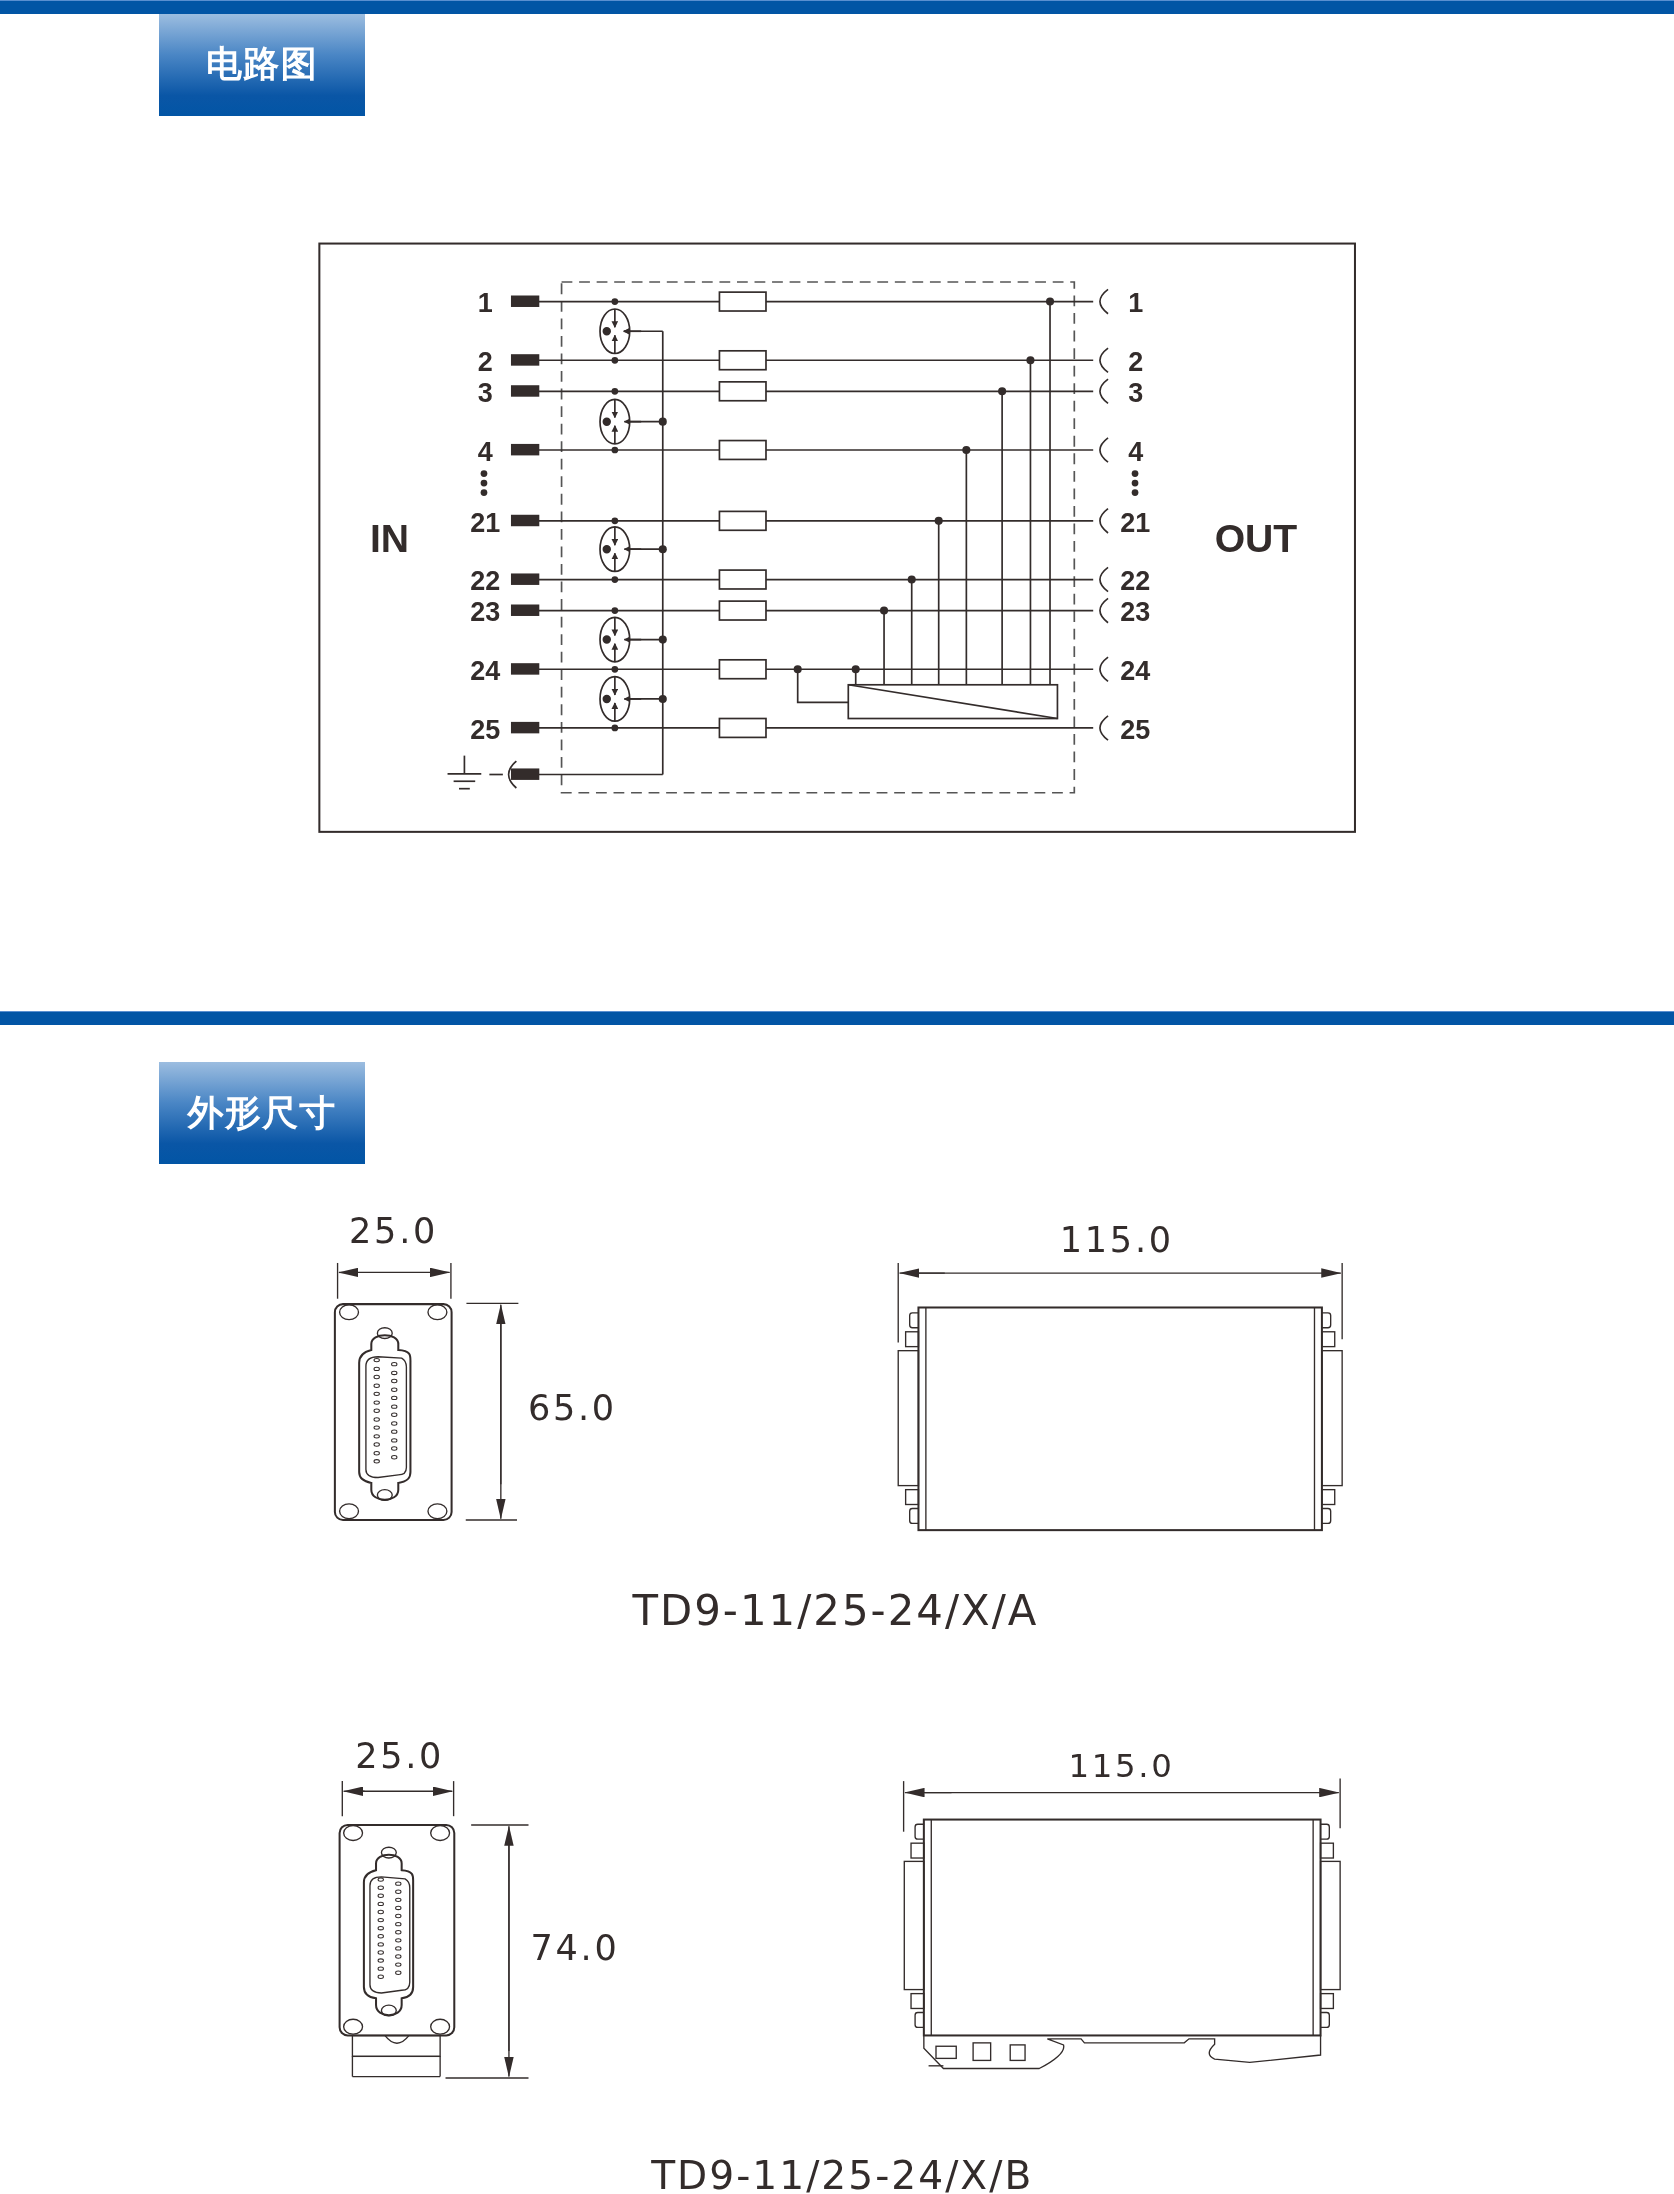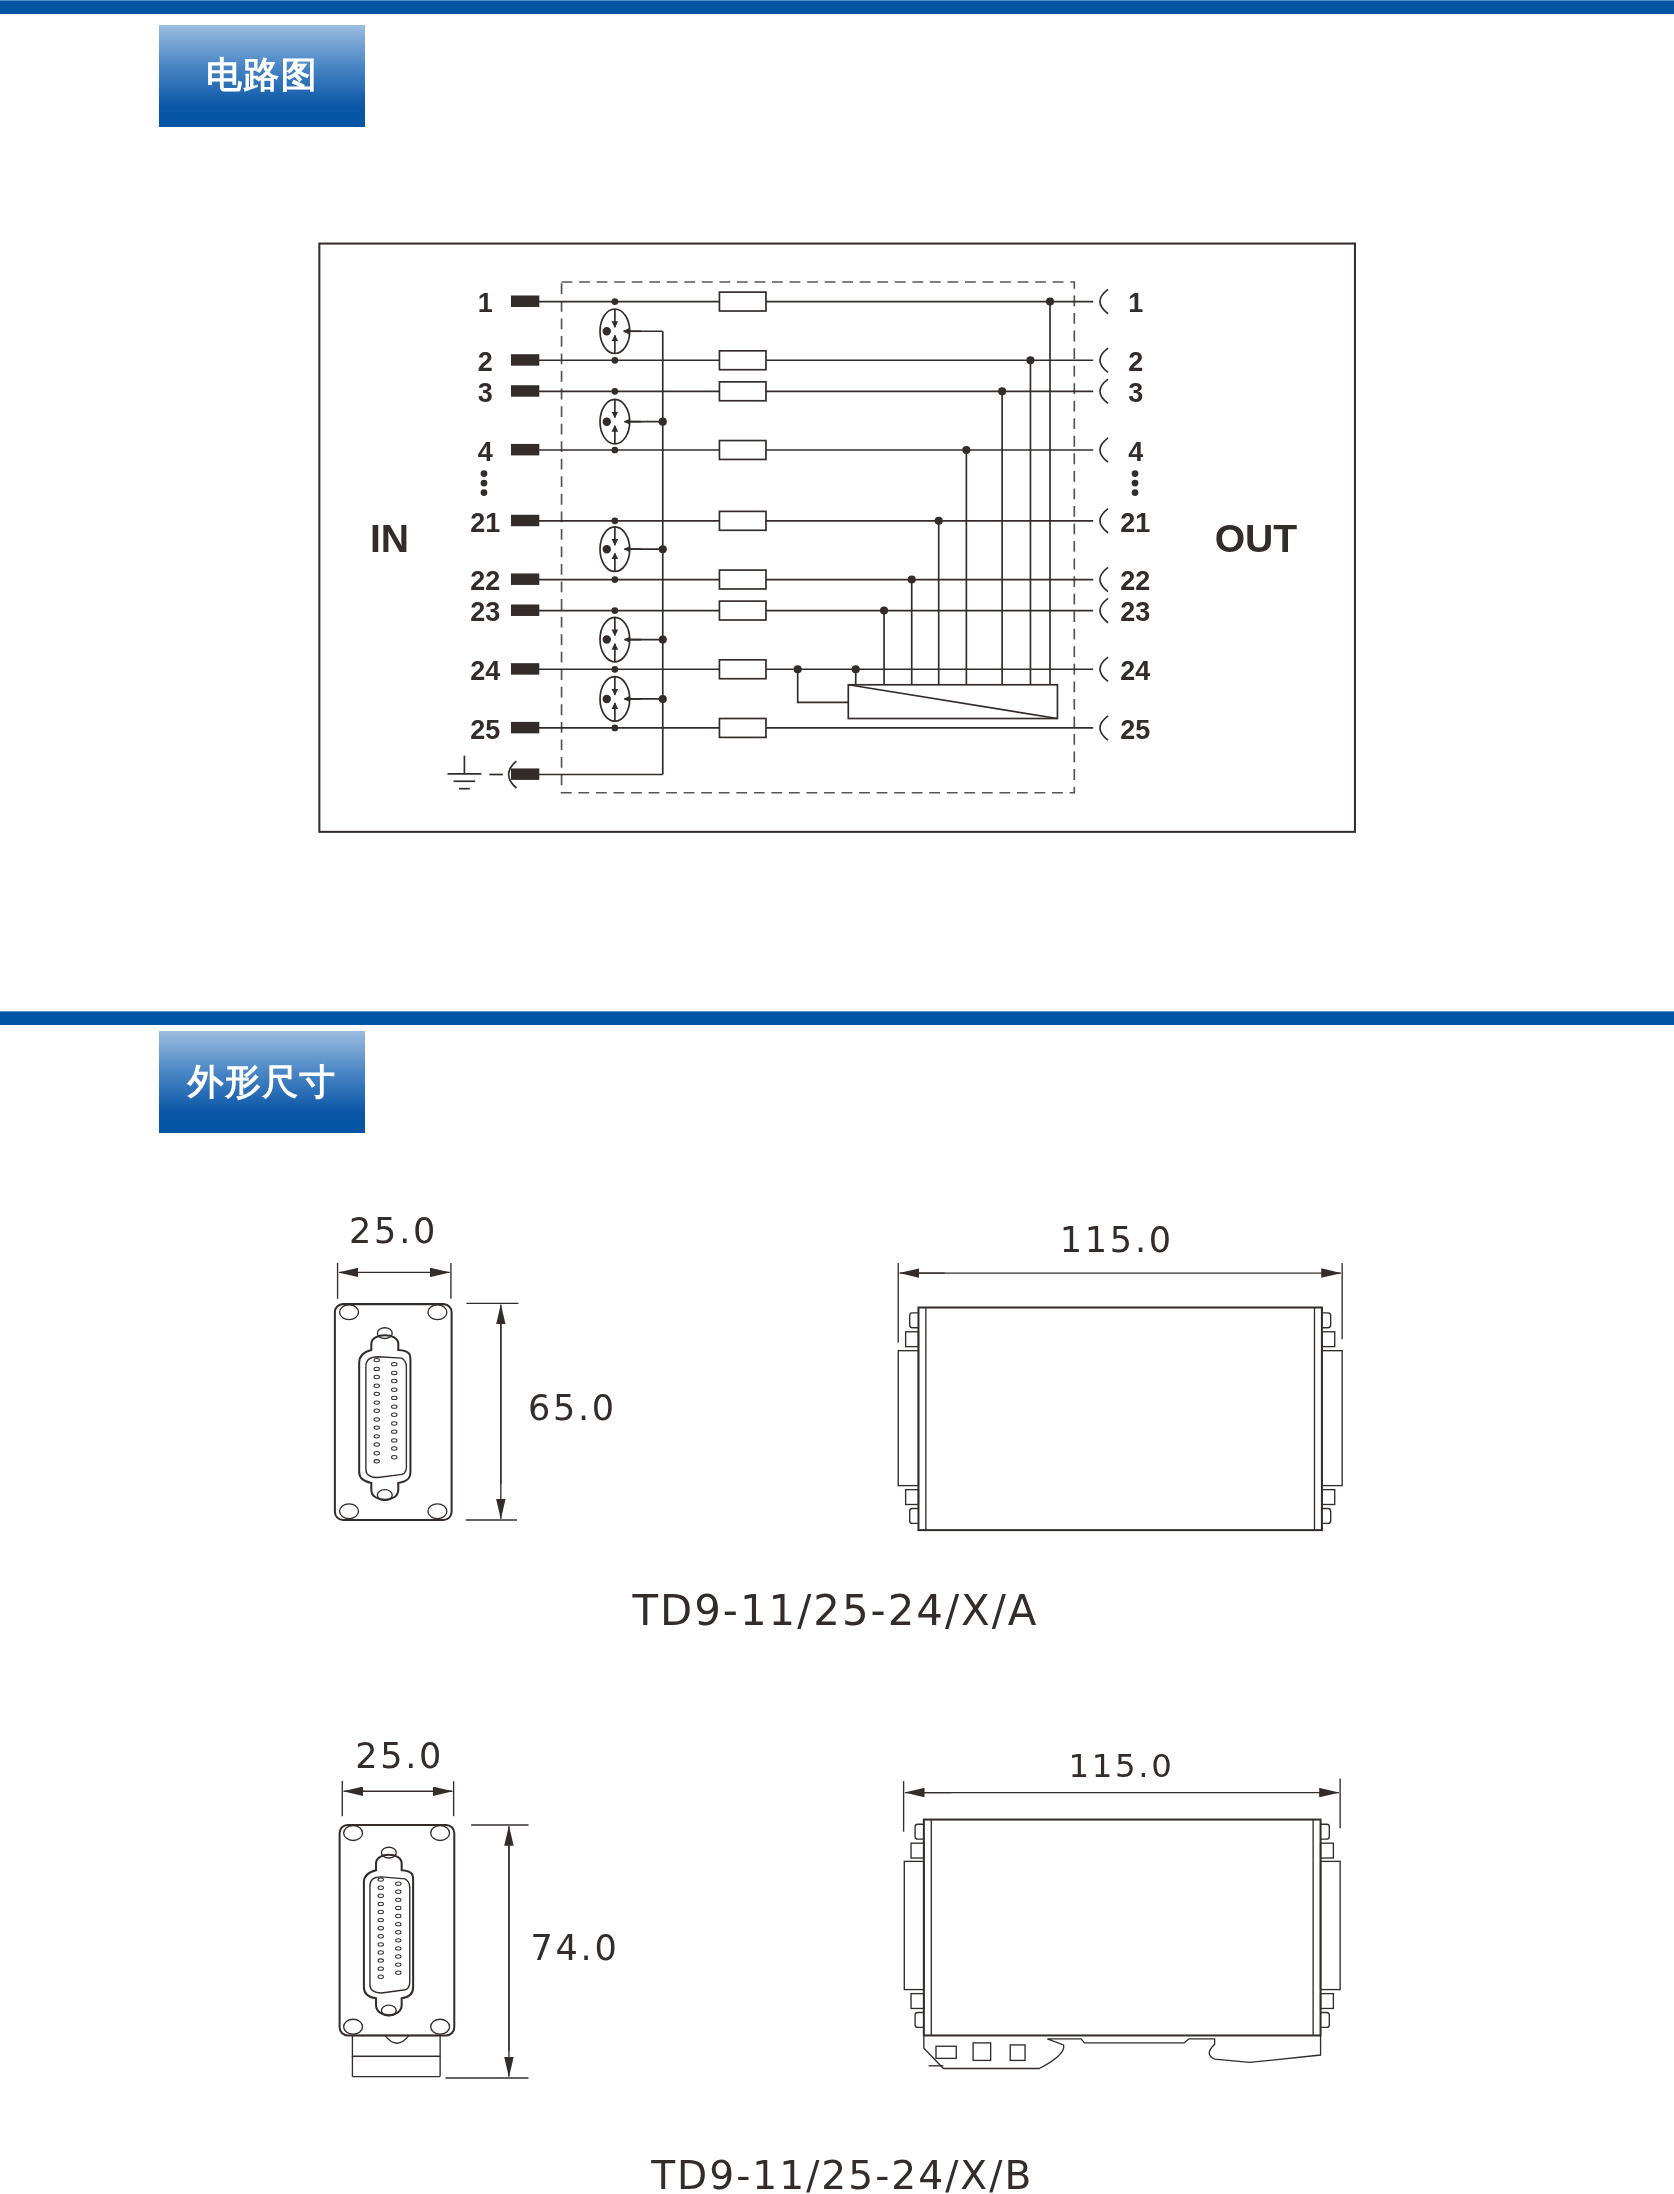--- a/index.html
+++ b/index.html
@@ -1,31 +1,31 @@
 <!DOCTYPE html>
 <html style="font-size:10.8px"><head>
 <meta charset="utf-8">
 <style>
   html, body { margin: 0; padding: 0; background: #ffffff; }
   body { width: 1675px; height: 2194px; position: relative; overflow: hidden; font-family: "Liberation Sans", sans-serif; color: #332c2b; }
   .bar { position: absolute; left: 0; width: 1675px; height: 13.5px; background: #0255a5; border-top: 1.3px solid #5a8fd0; box-sizing: border-box; }
-  .tab { position: absolute; left: 159px; width: 206px; height: 102px; background: linear-gradient(to bottom, #9cbde0 0%, #4a86c5 40%, #0a56a6 80%, #0255a5 100%); color: #fff; font-family: "DejaVu Sans", sans-serif; font-weight: bold; font-size: 36px; display: flex; align-items: center; justify-content: center; letter-spacing: 1.3px; margin-top: 11px; }
+  .tab { position: absolute; left: 159px; width: 206px; height: 102px; background: linear-gradient(to bottom, #9cbde0 0%, #4a86c5 40%, #0a56a6 80%, #0255a5 100%); color: #fff; font-family: "DejaVu Sans", sans-serif; font-weight: bold; font-size: 36px; display: flex; align-items: center; justify-content: center; letter-spacing: 1.3px; }
   svg { position: absolute; left: 0; top: 0; }
   .lbl { font-family: "Liberation Sans", sans-serif; font-weight: bold; fill: #332c2b; }
   .dim { font-family: "DejaVu Sans", sans-serif; fill: #332c2b; letter-spacing: 4px; }
   .model { font-family: "DejaVu Sans", sans-serif; fill: #332c2b; letter-spacing: 3px; }
 </style>
 </head>
 <body>
 
 <div class="bar" style="top:0;"></div>
 <div class="tab" style="top:13.5px;">电路图</div>
 
 <div class="bar" style="top:1011px;"></div>
-<div class="tab" style="top:1020px;">外形尺寸</div>
+<div class="tab" style="top:1062px;">外形尺寸</div>
 
 <svg width="1675" height="2194" viewBox="0 0 2482 3252">
   <defs>
     <marker id="arr" markerWidth="10" markerHeight="10" refX="9" refY="5" orient="auto" markerUnits="userSpaceOnUse">
       <path d="M0,0 L10,5 L0,10 z" fill="#332c2b"></path>
     </marker>
     <marker id="dimarr" markerWidth="30" markerHeight="14" refX="29" refY="7" orient="auto" markerUnits="userSpaceOnUse">
       <path d="M0,0 L30,7 L0,14 z" fill="#332c2b"></path>
     </marker>
     <g id="gdt">

